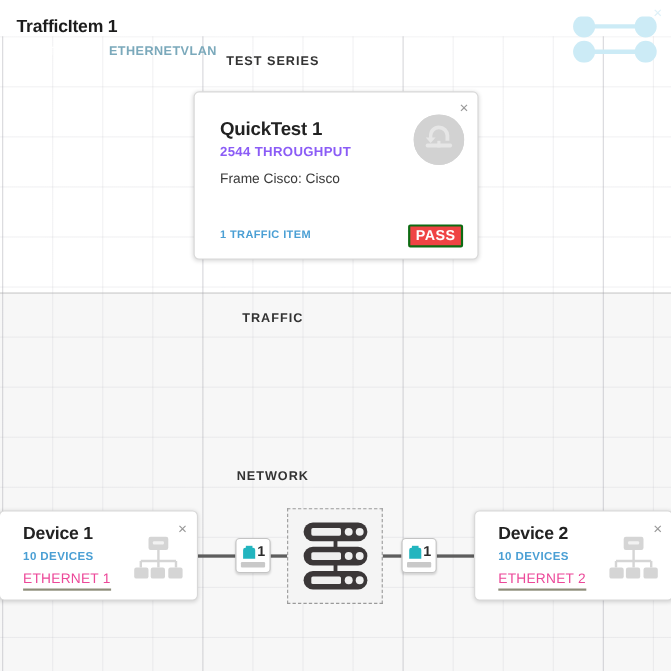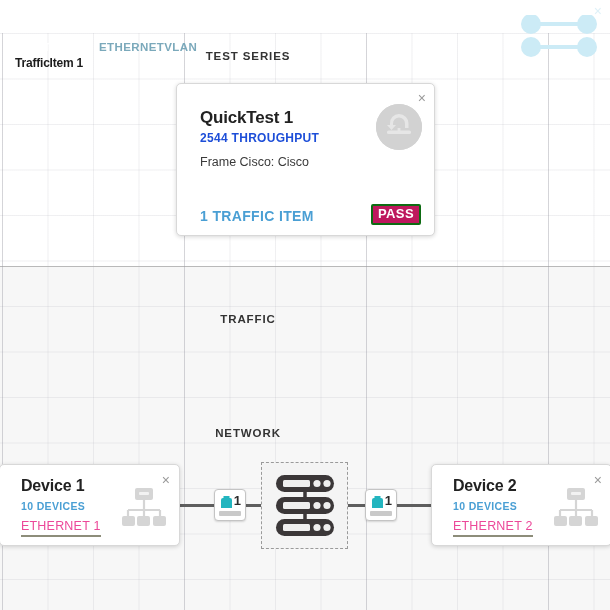--- a/index.html
+++ b/index.html
@@ -72,21 +72,21 @@
     position: absolute;
     width: 496px;
     text-align: center;
     font-size: 11.5px;
     font-weight: bold;
     letter-spacing: 0.9px;
     color: #333333;
     font-family: "Liberation Sans", sans-serif;
   }
   #title-testseries { top: 50px; }
-  #title-traffic    { top: 284px; margin-top: 29px; }
+  #title-traffic    { top: 284px; }
   #title-network    { top: 427px; }
 
   
   .card {
     position: absolute;
     box-sizing: border-box;
     background: #ffffff;
     border: 1px solid #d8d8d8;
     border-radius: 5px;
     box-shadow: 0 1px 4px rgba(0,0,0,0.16);
@@ -118,21 +118,21 @@
     color: #222222;
     letter-spacing: -0.2px;
   }
   .qt-subtitle {
     position: absolute;
     left: 23px;
     top: 47px;
     font-size: 12px;
     font-weight: bold;
     letter-spacing: 0.3px;
-    color: #1d4ed8;
+    color: #8b5cf6;
   }
   .qt-frame {
     position: absolute;
     left: 23px;
     top: 71px;
     font-size: 12.5px;
     color: #3a3a3a;
   }
   .qt-duration {
     position: absolute;
@@ -140,31 +140,31 @@
     top: 101px;
     font-size: 11.5px;
     font-style: italic;
     color: #6a6a6a;
     margin-top: 28px;
   }
   .qt-traffic-link {
     position: absolute;
     left: 23px;
     top: 124px;
-    font-size: 14px;
+    font-size: 10px;
     font-weight: bold;
     letter-spacing: 0.35px;
     color: #4a9fd4;
     cursor: pointer;
   }
   .qt-pass {
     position: absolute;
     right: 13px;
     top: 120px;
-    background: #be185d;
+    background: #ef4444;
     border: 2px solid #0d6b12;
     color: #ffffff;
     font-size: 13px;
     font-weight: bold;
     letter-spacing: 0.4px;
     padding: 0px 5px 1px 5px;
     border-radius: 2px;
     line-height: 16px;
   }
   .qt-badge-icon {
@@ -189,25 +189,24 @@
     border-radius: 5px;
     box-shadow: 0 1px 4px rgba(0,0,0,0.16);
   }
   #trafficitem-card .card-close {
     right: 8px; top: 4px; color: #dff1f8;
   }
   .ti-title {
     position: absolute;
     left: 15px;
     top: 16px;
-    font-size: 12px;
+    font-size: 16px;
     font-weight: bold;
     color: #1c1c1c;
     letter-spacing: -0.2px;
-    margin-top: 40px;
   }
   .ti-mode {
     position: absolute;
     left: 15px;
     top: 41px;
     font-size: 11px;
     font-weight: bold;
     letter-spacing: 0.4px;
     color: #ffffff;
   }

